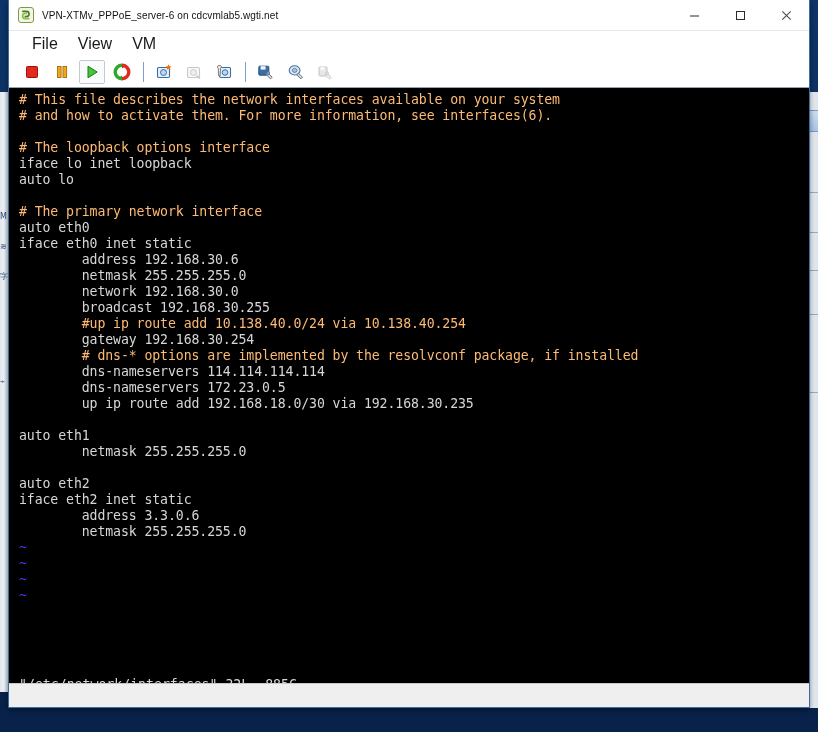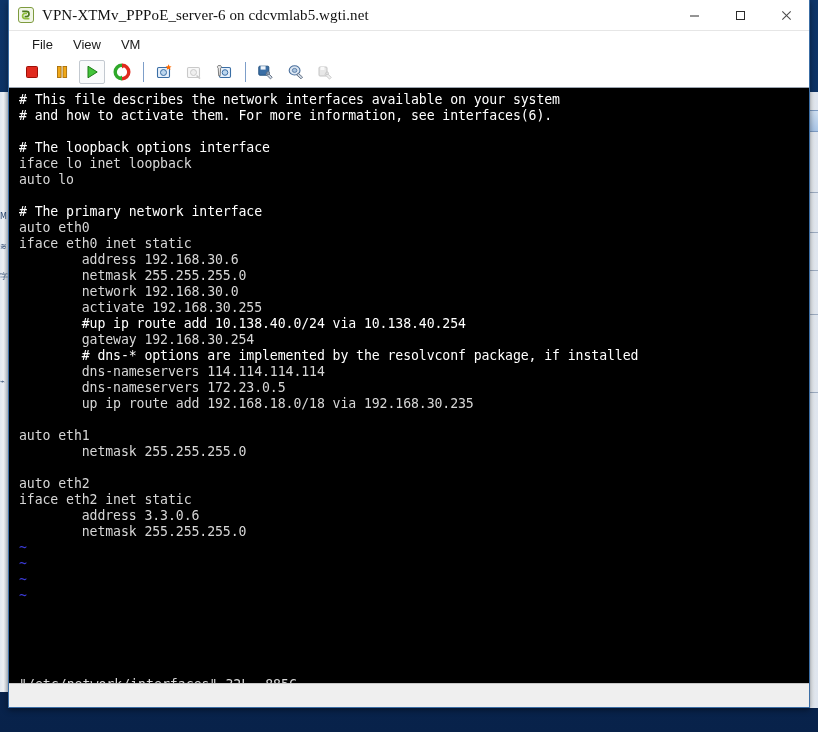--- a/index.html
+++ b/index.html
@@ -77,25 +77,25 @@
     position: relative;
   }
   #app-icon {
     width: 16px; height: 16px;
     margin-left: 9px; margin-right: 8px;
     position: relative;
     flex: 0 0 auto;
   }
   #app-icon svg { display: block; }
   #window-title {
-    font-size: 15px;
+    font-size: 10px;
     color: #111111;
     letter-spacing: .1px;
     white-space: nowrap;
-    font-family: Liberation Serif, serif;
+    font-family: Liberation Sans, sans-serif;
   }
   .win-btns {
     position: absolute;
     right: 0; top: 0;
     height: 31px;
     display: flex;
   }
   .win-btn {
     width: 46px; height: 31px;
     display: flex; align-items: center; justify-content: center;
@@ -106,21 +106,21 @@
   
   #menu-bar {
     height: 26px;
     background: #ffffff;
     display: flex;
     align-items: center;
     padding-left: 14px;
     flex: 0 0 auto;
   }
   .menu-item {
-    font-size: 13px;
+    font-size: 16px;
     color: #1a1a1a;
     padding: 2px 9px;
     margin-right: 2px;
     border-radius: 2px;
     white-space: nowrap;
   }
 
   
   #toolbar {
     height: 31px;
@@ -166,21 +166,21 @@
   }
   .tline {
     font-family: "DejaVu Sans Mono", "Liberation Mono", monospace;
     font-size: 13.2px;
     line-height: 16px;
     height: 16px;
     color: #d6d6d6;
     white-space: pre;
     letter-spacing: -0.1px;
   }
-  .tline.comment { color: #ffffff; }
+  .tline.comment { color: #fdba74; }
   .tline.tilde  { color: #3b3bd6; }
   #status-line {
     position: absolute;
     left: 0; right: 0;
     bottom: 6px;
     height: 16px;
     font-family: "DejaVu Sans Mono", "Liberation Mono", monospace;
     font-size: 13.2px;
     line-height: 16px;
     color: #d6d6d6;
@@ -369,27 +369,27 @@
         <div class="tline comment"># The loopback options interface</div>
         <div class="tline">iface lo inet loopback</div>
         <div class="tline">auto lo</div>
         <div class="tline"></div>
         <div class="tline comment"># The primary network interface</div>
         <div class="tline">auto eth0</div>
         <div class="tline">iface eth0 inet static</div>
         <div class="tline">        address 192.168.30.6</div>
         <div class="tline">        netmask 255.255.255.0</div>
         <div class="tline">        network 192.168.30.0</div>
-        <div class="tline">        activate 192.168.30.255</div>
+        <div class="tline">        broadcast 192.168.30.255</div>
         <div class="tline comment">        #up ip route add 10.138.40.0/24 via 10.138.40.254</div>
         <div class="tline">        gateway 192.168.30.254</div>
         <div class="tline comment">        # dns-* options are implemented by the resolvconf package, if installed</div>
         <div class="tline">        dns-nameservers 114.114.114.114</div>
         <div class="tline">        dns-nameservers 172.23.0.5</div>
-        <div class="tline">        up ip route add 192.168.18.0/18 via 192.168.30.235</div>
+        <div class="tline">        up ip route add 192.168.18.0/30 via 192.168.30.235</div>
         <div class="tline"></div>
         <div class="tline">auto eth1</div>
         <div class="tline">        netmask 255.255.255.0</div>
         <div class="tline"></div>
         <div class="tline">auto eth2</div>
         <div class="tline">iface eth2 inet static</div>
         <div class="tline">        address 3.3.0.6</div>
         <div class="tline">        netmask 255.255.255.0</div>
         <div class="tline tilde">~</div>
         <div class="tline tilde">~</div>

